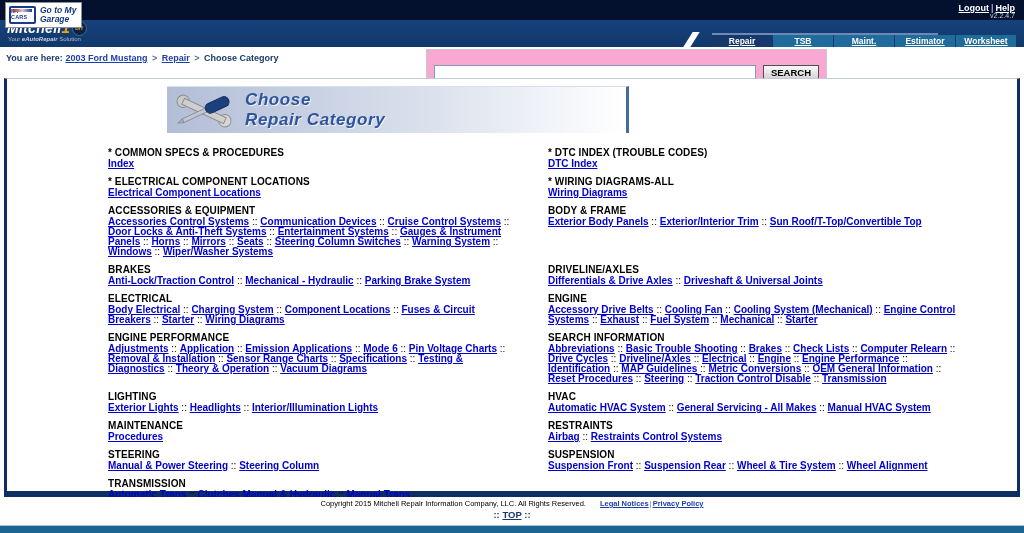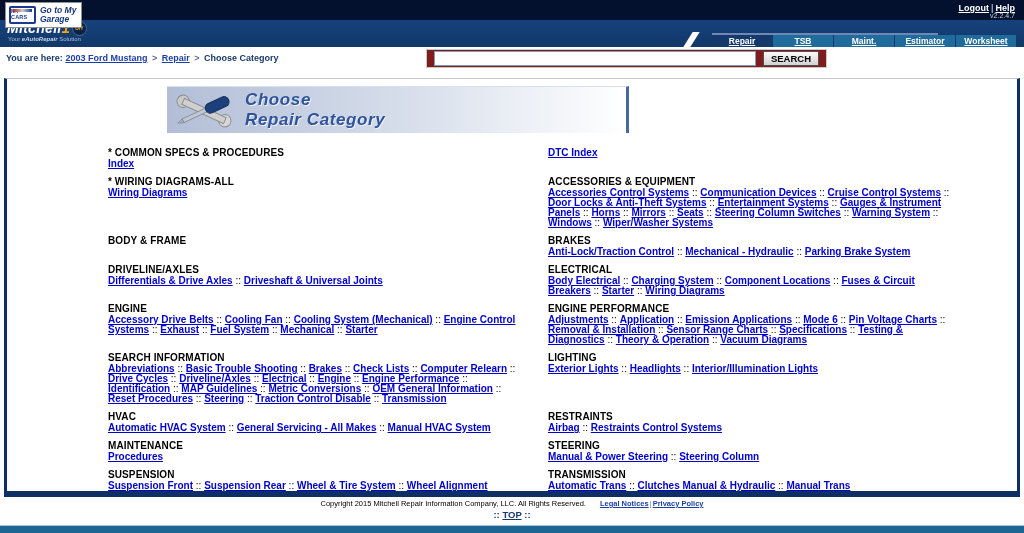--- a/index.html
+++ b/index.html
@@ -49,22 +49,22 @@
   .tab { width:60px; text-align:center; background:#1e6b9c; color:#fff;
     font-size:8.5px; font-weight:bold; line-height:12px; margin-left:1px;
     text-decoration:underline; cursor:pointer; }
   .tab.active { background:#14396a; }
 
   
   .crumb-row { position:absolute; top:47px; left:0; width:836px; height:31px; background:#fff; }
   .breadcrumb { position:absolute; left:6px; top:6px; font-size:9px; font-weight:bold; color:#1a3a6b; }
   .breadcrumb a { color:#1c3ea8; text-decoration:underline; cursor:pointer; }
   .breadcrumb .gt { color:#5b6b85; font-weight:bold; padding:0 2px; }
-  .search-box { position:absolute; top:2px; right:9px; background:#7f1d1d; border:1px solid #c9c9c9;
-    padding:1px 7px; display:flex; align-items:center; }
+  .search-box { position:absolute; top:2px; right:9px; background:#f9a8d4; border:1px solid #c9c9c9;
+    padding:15px 7px; display:flex; align-items:center; }
   .search-input { width:322px; height:15px; border:1px solid #7f9db9; font-size:10px; padding:0 2px; }
   .search-btn { margin-left:7px; font-size:9.5px; font-weight:bold; color:#000;
     padding:1px 7px; background:linear-gradient(180deg,#fbfbfb,#d2d2d2);
     border:1px solid #4f4f4f; cursor:pointer; font-family:"Liberation Sans",sans-serif; }
 
   
   .frame { position:absolute; top:78px; left:4px; width:1016px; height:419px; background:#fff;
     border-left:3px solid #0d2f63; border-right:3px solid #0d2f63;
     border-bottom:6px solid #0d2f63; border-top:1px solid #c3cbd9;padding-left:20px; }
   .banner { position:absolute; top:7px; left:160px; width:462px; height:47px;
@@ -163,32 +163,38 @@
       <div>Choose</div>
       <div>Repair Category</div>
     </div>
   </div>
   <div class="cats">
       <div class="cat-section">
         <div class="cat-title">* COMMON SPECS &amp; PROCEDURES</div>
         <div class="cat-links"><a>Index</a></div>
       </div>
       <div class="cat-section">
+        <div class="cat-title">* DTC INDEX (TROUBLE CODES)</div>
         <div class="cat-links"><a>DTC Index</a></div>
+      </div>
+      <div class="cat-section">
+        <div class="cat-title">* ELECTRICAL COMPONENT LOCATIONS</div>
+        <div class="cat-links"><a>Electrical Component Locations</a></div>
       </div>
       <div class="cat-section">
         <div class="cat-title">* WIRING DIAGRAMS-ALL</div>
         <div class="cat-links"><a>Wiring Diagrams</a></div>
       </div>
       <div class="cat-section">
         <div class="cat-title">ACCESSORIES &amp; EQUIPMENT</div>
         <div class="cat-links"><a>Accessories Control Systems</a><span class="sep"> :: </span><a>Communication Devices</a><span class="sep"> :: </span><a>Cruise Control Systems</a><span class="sep"> :: </span><a>Door Locks &amp; Anti-Theft Systems</a><span class="sep"> :: </span><a>Entertainment Systems</a><span class="sep"> :: </span><a>Gauges &amp; Instrument Panels</a><span class="sep"> :: </span><a>Horns</a><span class="sep"> :: </span><a>Mirrors</a><span class="sep"> :: </span><a>Seats</a><span class="sep"> :: </span><a>Steering Column Switches</a><span class="sep"> :: </span><a>Warning System</a><span class="sep"> :: </span><a>Windows</a><span class="sep"> :: </span><a>Wiper/Washer Systems</a></div>
       </div>
       <div class="cat-section">
         <div class="cat-title">BODY &amp; FRAME</div>
+        <div class="cat-links"><a>Exterior Body Panels</a><span class="sep"> :: </span><a>Exterior/Interior Trim</a><span class="sep"> :: </span><a>Sun Roof/T-Top/Convertible Top</a></div>
       </div>
       <div class="cat-section">
         <div class="cat-title">BRAKES</div>
         <div class="cat-links"><a>Anti-Lock/Traction Control</a><span class="sep"> :: </span><a>Mechanical - Hydraulic</a><span class="sep"> :: </span><a>Parking Brake System</a></div>
       </div>
       <div class="cat-section">
         <div class="cat-title">DRIVELINE/AXLES</div>
         <div class="cat-links"><a>Differentials &amp; Drive Axles</a><span class="sep"> :: </span><a>Driveshaft &amp; Universal Joints</a></div>
       </div>
       <div class="cat-section">
@@ -209,26 +215,26 @@
       </div>
       <div class="cat-section">
         <div class="cat-title">LIGHTING</div>
         <div class="cat-links"><a>Exterior Lights</a><span class="sep"> :: </span><a>Headlights</a><span class="sep"> :: </span><a>Interior/Illumination Lights</a></div>
       </div>
       <div class="cat-section">
         <div class="cat-title">HVAC</div>
         <div class="cat-links"><a>Automatic HVAC System</a><span class="sep"> :: </span><a>General Servicing - All Makes</a><span class="sep"> :: </span><a>Manual HVAC System</a></div>
       </div>
       <div class="cat-section">
+        <div class="cat-title">MAINTENANCE</div>
+        <div class="cat-links"><a>Procedures</a></div>
+      </div>
+      <div class="cat-section">
         <div class="cat-title">RESTRAINTS</div>
         <div class="cat-links"><a>Airbag</a><span class="sep"> :: </span><a>Restraints Control Systems</a></div>
-      </div>
-      <div class="cat-section">
-        <div class="cat-title">MAINTENANCE</div>
-        <div class="cat-links"><a>Procedures</a></div>
       </div>
       <div class="cat-section">
         <div class="cat-title">STEERING</div>
         <div class="cat-links"><a>Manual &amp; Power Steering</a><span class="sep"> :: </span><a>Steering Column</a></div>
       </div>
       <div class="cat-section">
         <div class="cat-title">SUSPENSION</div>
         <div class="cat-links"><a>Suspension Front</a><span class="sep"> :: </span><a>Suspension Rear</a><span class="sep"> :: </span><a>Wheel &amp; Tire System</a><span class="sep"> :: </span><a>Wheel Alignment</a></div>
       </div>
       <div class="cat-section">

